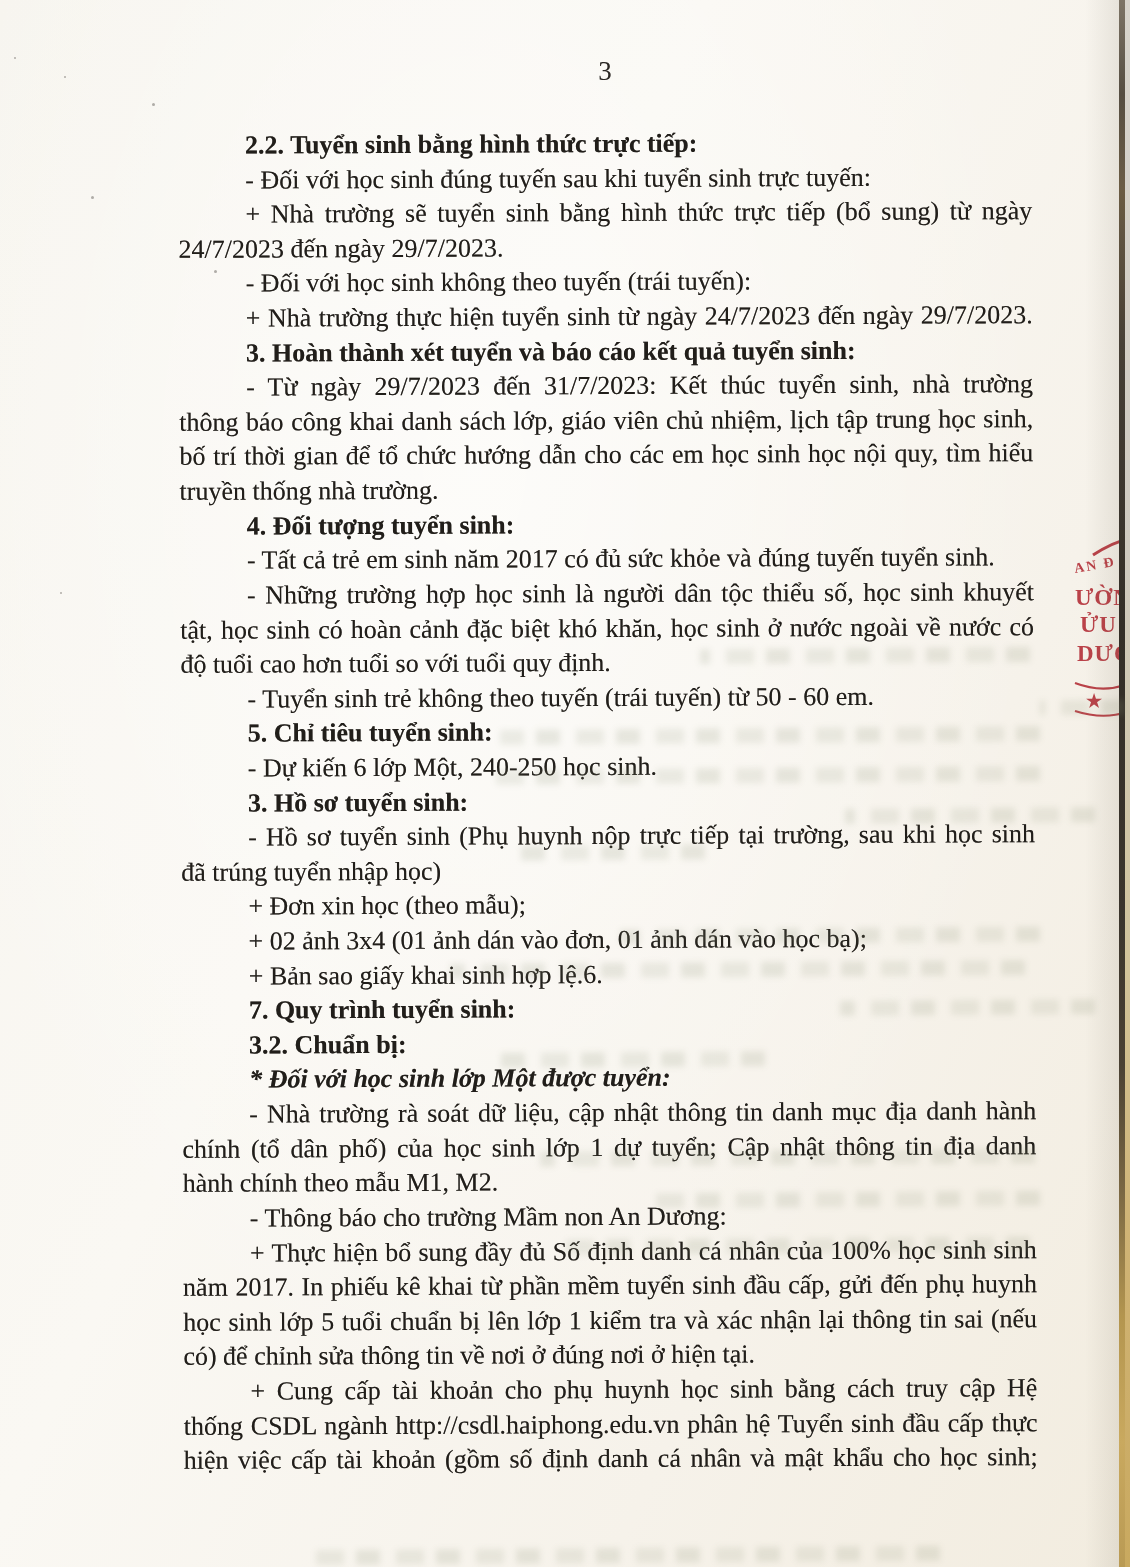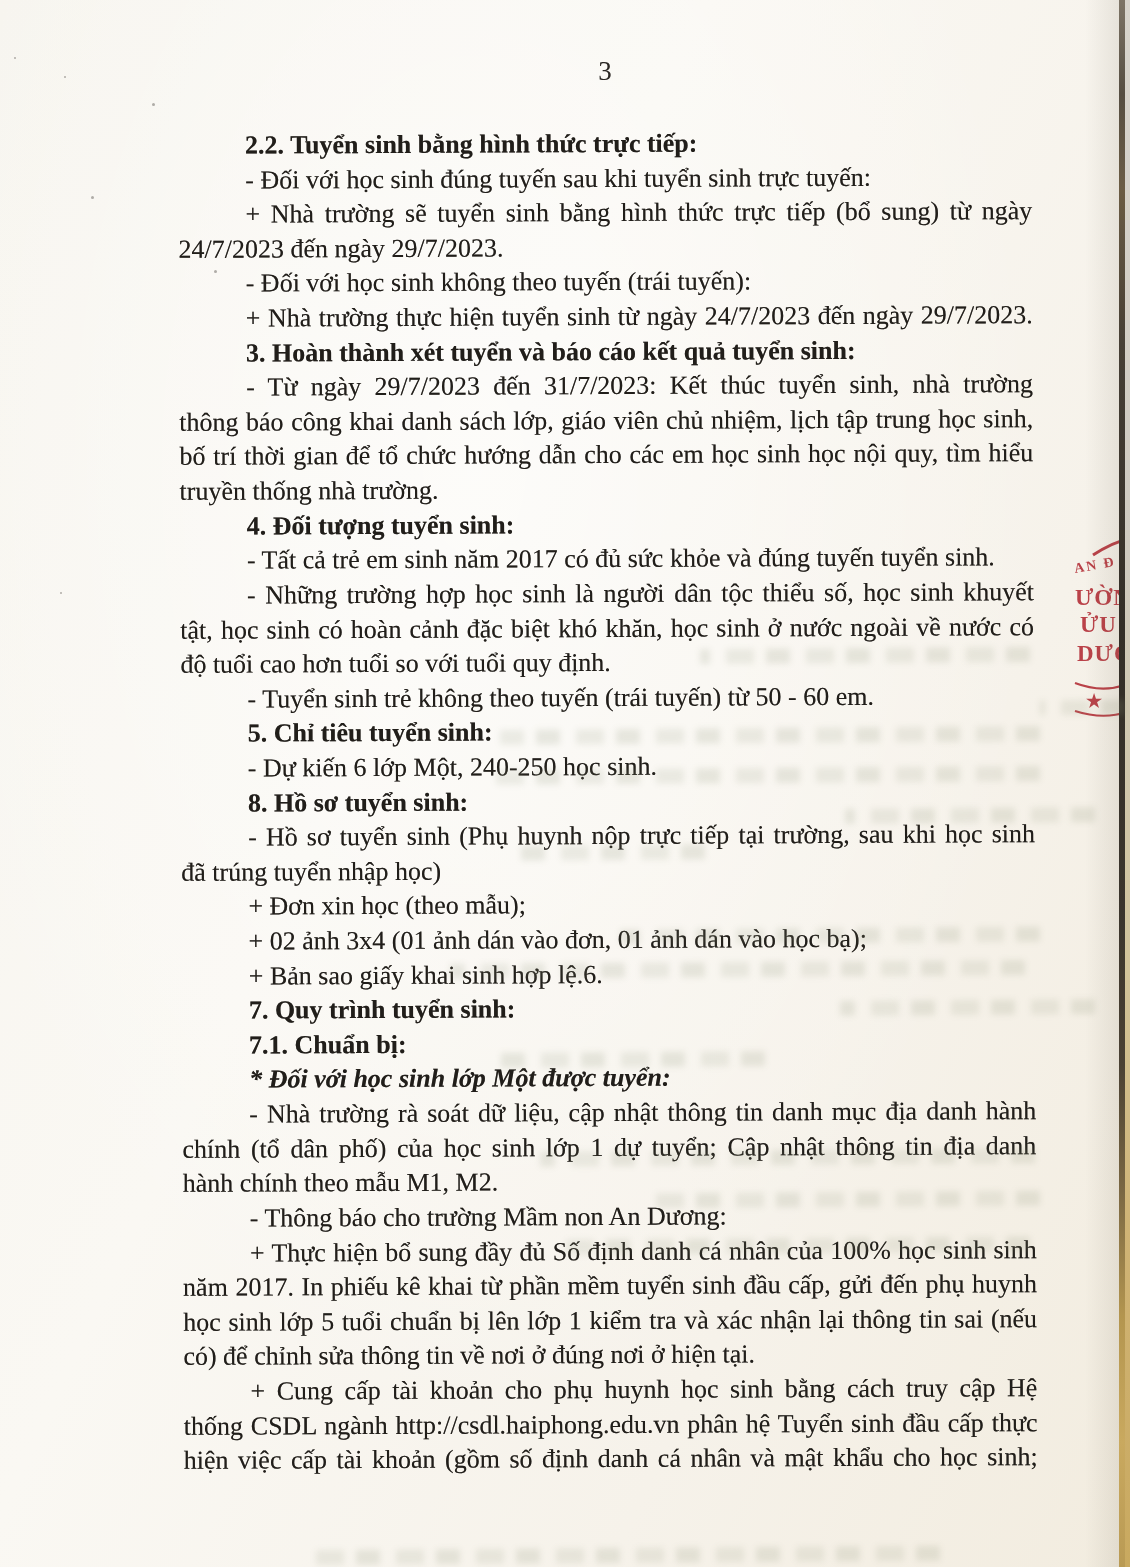--- a/index.html
+++ b/index.html
@@ -92,28 +92,28 @@
       <div class="ln" style="word-spacing: 1.31546px;"><span>bố trí thời gian để tổ chức hướng dẫn cho các em học sinh học nội quy, tìm hiểu</span></div>
       <div class="ln"><span>truyền thống nhà trường.</span></div>
       <div class="ln b ind"><span>4. Đối tượng tuyển sinh:</span></div>
       <div class="ln ind"><span>- Tất cả trẻ em sinh năm 2017 có đủ sức khỏe và đúng tuyến tuyển sinh.</span></div>
       <div class="ln ind" style="word-spacing: 3.04392px;"><span>- Những trường hợp học sinh là người dân tộc thiểu số, học sinh khuyết</span></div>
       <div class="ln" style="word-spacing: 1.67684px;"><span>tật, học sinh có hoàn cảnh đặc biệt khó khăn, học sinh ở nước ngoài về nước có</span></div>
       <div class="ln"><span>độ tuổi cao hơn tuổi so với tuổi quy định.</span></div>
       <div class="ln ind"><span>- Tuyển sinh trẻ không theo tuyến (trái tuyến) từ 50 - 60 em.</span></div>
       <div class="ln b ind"><span>5. Chỉ tiêu tuyển sinh:</span></div>
       <div class="ln ind"><span>- Dự kiến 6 lớp Một, 240-250 học sinh.</span></div>
-      <div class="ln b ind"><span>8. Hồ sơ tuyển sinh:</span></div>
+      <div class="ln b ind"><span>3. Hồ sơ tuyển sinh:</span></div>
       <div class="ln ind" style="word-spacing: 2.62537px;"><span>- Hồ sơ tuyển sinh (Phụ huynh nộp trực tiếp tại trường, sau khi học sinh</span></div>
       <div class="ln"><span>đã trúng tuyển nhập học)</span></div>
       <div class="ln ind"><span>+ Đơn xin học (theo mẫu);</span></div>
       <div class="ln ind"><span>+ 02 ảnh 3x4 (01 ảnh dán vào đơn, 01 ảnh dán vào học bạ);</span></div>
       <div class="ln ind"><span>+ Bản sao giấy khai sinh hợp lệ.6.</span></div>
       <div class="ln b ind"><span>7. Quy trình tuyển sinh:</span></div>
-      <div class="ln b ind"><span>7.1. Chuẩn bị:</span></div>
+      <div class="ln b ind"><span>3.2. Chuẩn bị:</span></div>
       <div class="ln b it ind"><span>* Đối với học sinh lớp Một được tuyển:</span></div>
       <div class="ln ind" style="word-spacing: 2.48996px;"><span>- Nhà trường rà soát dữ liệu, cập nhật thông tin danh mục địa danh hành</span></div>
       <div class="ln" style="word-spacing: 4.14979px;"><span>chính (tổ dân phố) của học sinh lớp 1 dự tuyển; Cập nhật thông tin địa danh</span></div>
       <div class="ln"><span>hành chính theo mẫu M1, M2.</span></div>
       <div class="ln ind"><span>- Thông báo cho trường Mầm non An Dương:</span></div>
       <div class="ln ind" style="word-spacing: 0.74646px;"><span>+ Thực hiện bổ sung đầy đủ Số định danh cá nhân của 100% học sinh sinh</span></div>
       <div class="ln" style="word-spacing: 1.05997px;"><span>năm 2017. In phiếu kê khai từ phần mềm tuyển sinh đầu cấp, gửi đến phụ huynh</span></div>
       <div class="ln" style="word-spacing: 1.19606px;"><span>học sinh lớp 5 tuổi chuẩn bị lên lớp 1 kiểm tra và xác nhận lại thông tin sai (nếu</span></div>
       <div class="ln"><span>có) để chỉnh sửa thông tin về nơi ở đúng nơi ở hiện tại.</span></div>
       <div class="ln ind" style="word-spacing: 5.02828px;"><span>+ Cung cấp tài khoản cho phụ huynh học sinh bằng cách truy cập Hệ</span></div>

